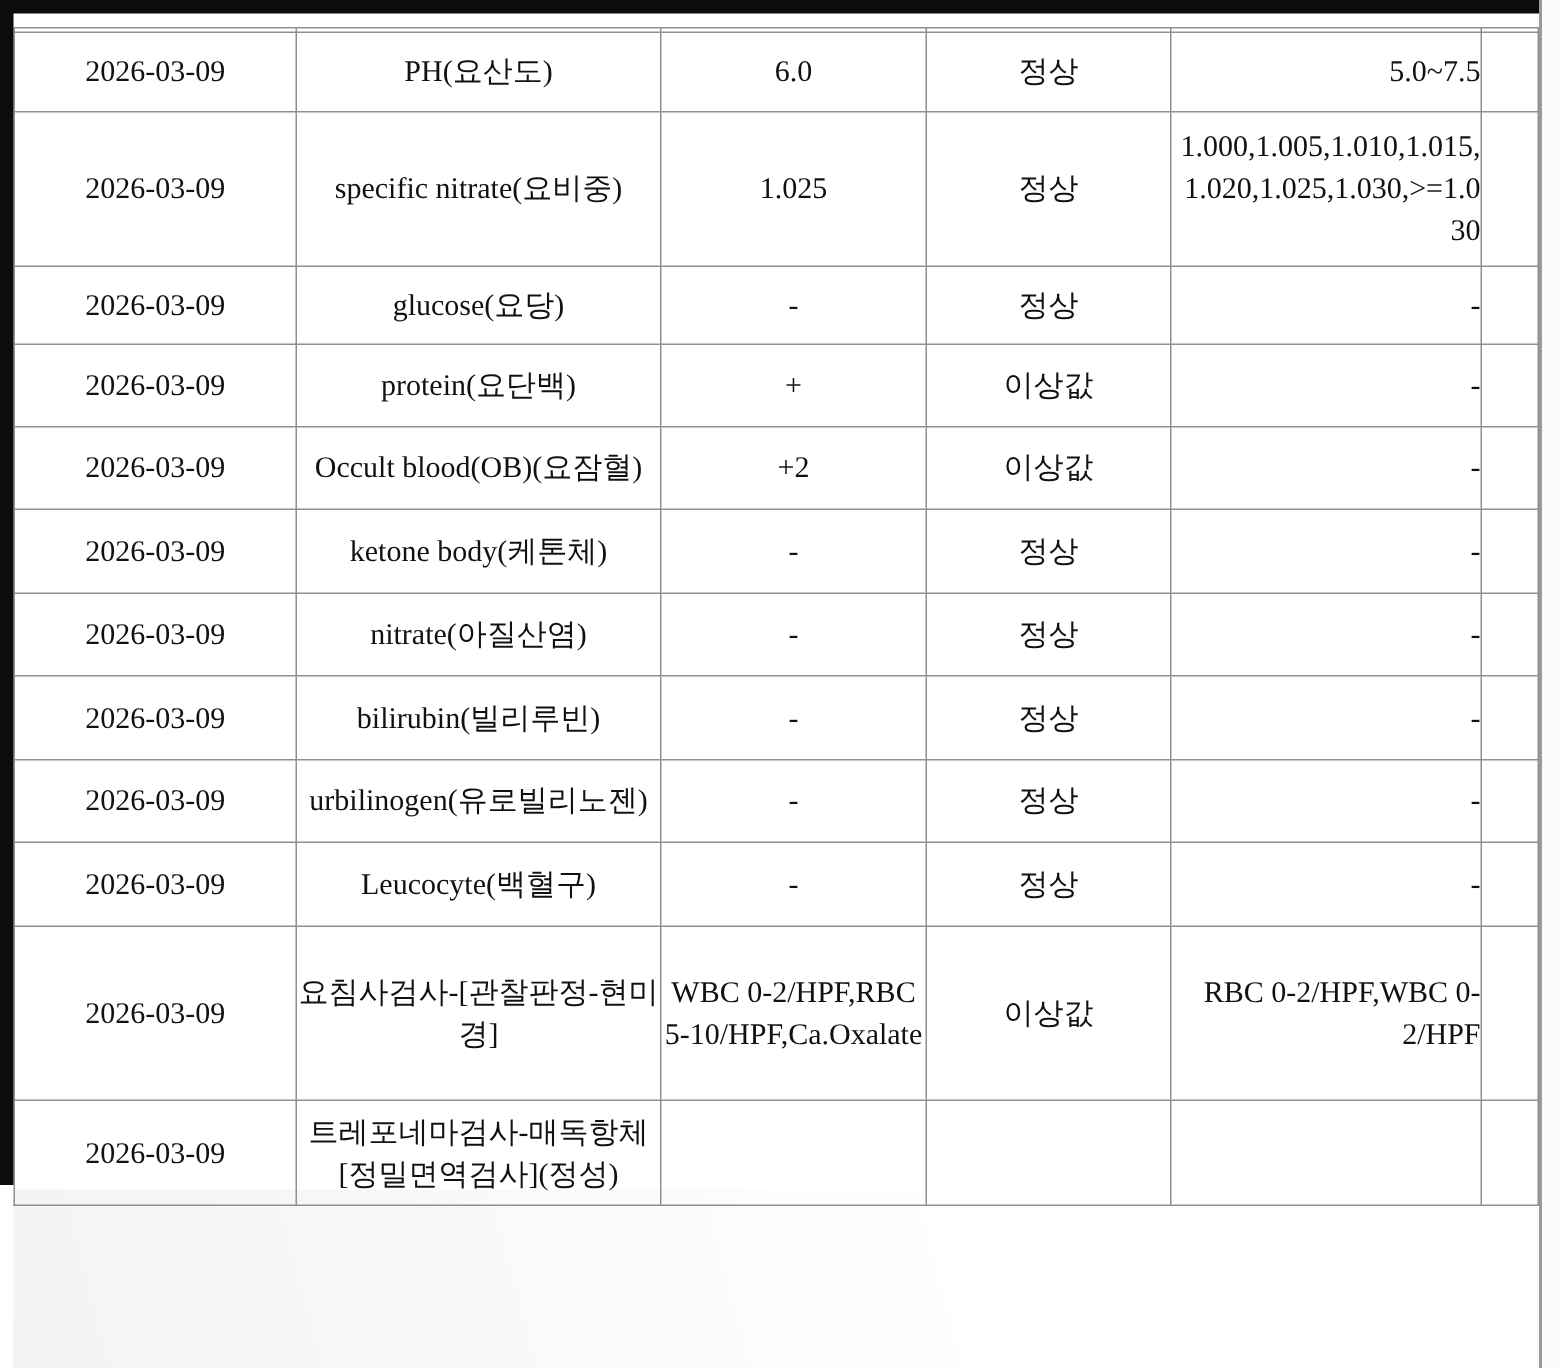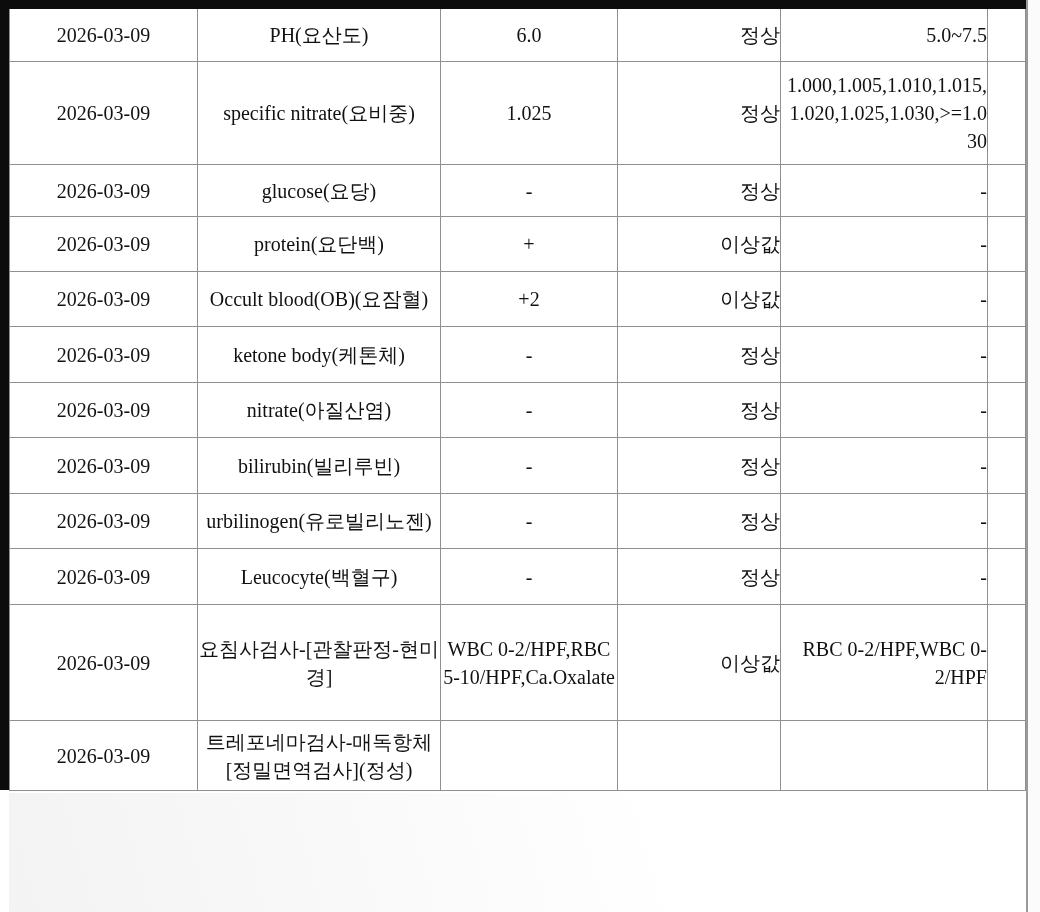--- a/index.html
+++ b/index.html
@@ -12,33 +12,33 @@
   .stage{position:relative;width:1040px;height:912px;background:#ffffff;}
 
   
   .below-shade{
     position:absolute;left:9px;top:793px;width:1017px;height:119px;
     background:linear-gradient(75deg,#f3f3f3 0%,#fafafa 38%,#ffffff 65%);
   }
 
   
   table.lab{
-    position:absolute;left:9px;top:5px;width:1016px;
+    position:absolute;left:9px;top:18px;width:1016px;
     border-collapse:collapse;table-layout:fixed;
   }
   table.lab td{
     border:1px solid #8f8f8f;
     font-size:20px;line-height:28px;
     vertical-align:middle;padding:0;
     overflow-wrap:anywhere;word-break:normal;
   }
   td.c-date{text-align:center;}
   td.c-name{text-align:center;padding:2px 5px 2px 8px;}
   td.c-result{text-align:center;padding:2px 4px;margin-top:32px;}
-  td.c-status{text-align:right;}
+  td.c-status{text-align:center;}
   td.c-ref{text-align:right;padding:2px 5px 2px 8px;}
   td.c-blank{padding:0;}
 
   tr.r0{height:3px;}
   tr.r1{height:53px;}
   tr.r2{height:103px;}
   tr.r3{height:52px;}
   tr.r4{height:55px;}
   tr.r5{height:55px;}
   tr.r6{height:56px;}

